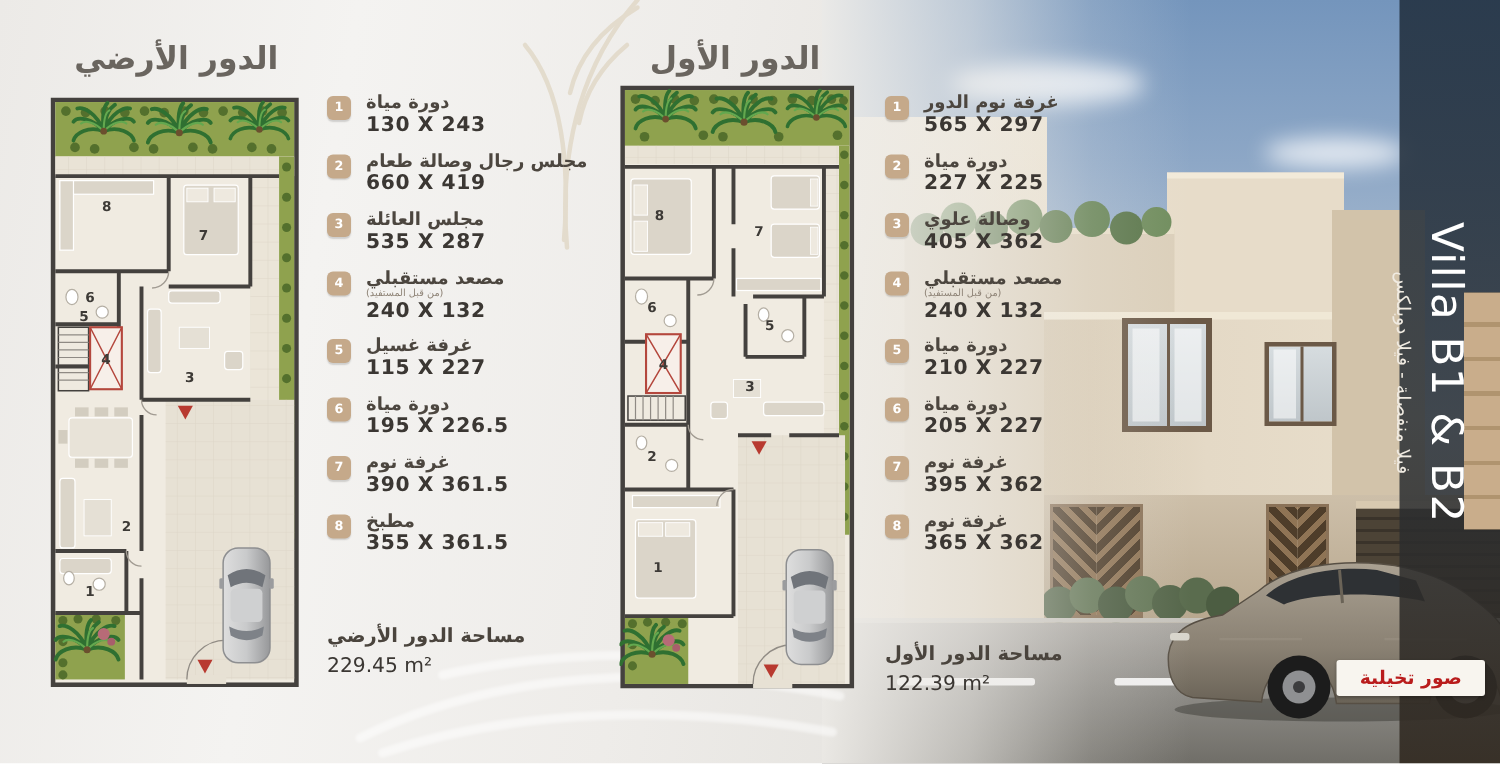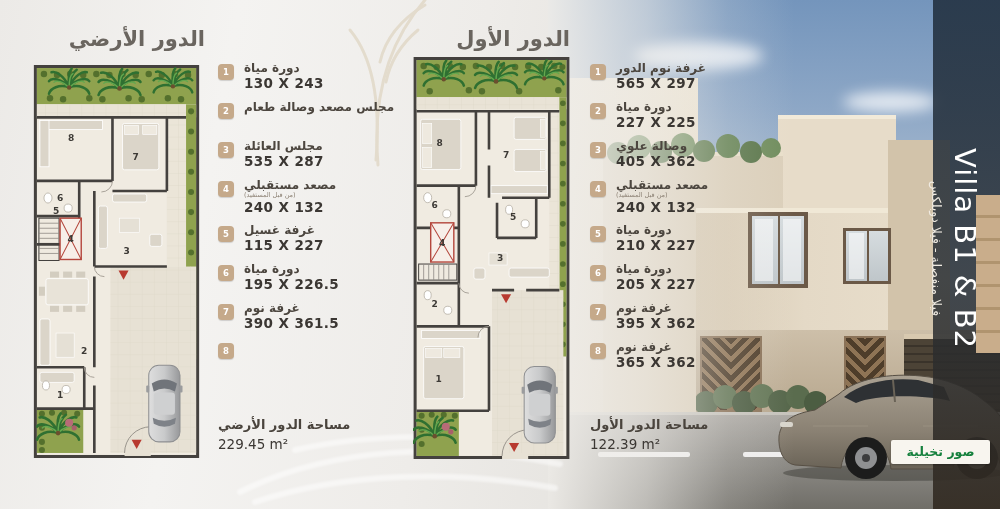--- a/index.html
+++ b/index.html
@@ -29,39 +29,39 @@
        background:repeating-linear-gradient(180deg,#4c4336 0 6px,#3a332a 6px 8px);}
   .road{position:absolute;left:0;top:412px;width:452px;height:97px;border-top:3px solid #c6c3bc;
        background:linear-gradient(180deg,#aca9a4 0%,#8f8d88 45%,#6e6c66 100%);}
   .dash{position:absolute;top:37px;height:5px;background:rgba(255,255,255,.85);border-radius:2px;}
   .blend{position:absolute;left:0;top:0;width:290px;height:509px;
        background:linear-gradient(90deg,rgba(239,237,233,.96) 0%,rgba(239,237,233,.6) 34%,rgba(239,237,233,.18) 62%,rgba(239,237,233,0) 85%);}
   .darkstrip{position:absolute;left:385px;top:0;width:67px;height:509px;
        background:linear-gradient(180deg,rgba(35,50,66,.9) 0%,rgba(40,46,52,.84) 55%,rgba(50,42,33,.9) 100%);}
   .sliver{position:absolute;left:428px;top:195px;width:24px;height:158px;background:repeating-linear-gradient(180deg,#c9ad8b 0 20px,#b0946f 20px 23px);}
   
-  .floor-title{position:absolute;top:27px;font-size:21px;font-weight:700;color:#6a655f;text-align:right;}
+  .floor-title{position:absolute;top:27px;font-size:21px;font-weight:700;color:#6a655f;text-align:center;}
   .legend{position:absolute;top:61px;width:178px;z-index:20;}
   .li{display:flex;gap:10px;margin-bottom:8px;min-height:31px;}
   .badge{flex:0 0 16px;width:16px;height:16px;border-radius:4px;background:#c5a98a;color:#fff;
          font-size:8.5px;font-weight:700;display:flex;align-items:center;justify-content:center;margin-top:3px;
          box-shadow:0 1px 1px rgba(0,0,0,.15);}
   .ln{font-size:12px;font-weight:700;color:#4c463f;line-height:14px;white-space:nowrap;}
   .lnote{font-size:6.5px;color:#8d8275;line-height:7px;}
   .ld{font-size:13.5px;font-weight:600;color:#3b3733;letter-spacing:.4px;line-height:16px;}
   .footer{position:absolute;top:417px;width:200px;z-index:20;}
   .fl{font-size:13px;font-weight:700;color:#4a443d;}
   .fv{font-size:13.5px;color:#3b3733;margin-top:4px;}
   
   .villa-label{position:absolute;left:785px;top:222px;width:340px;text-align:center;
        transform:rotate(90deg);z-index:30;}
   .vn{font-size:29px;color:#ffffff;letter-spacing:1px;line-height:34px;}
   .vs{font-size:12.5px;color:#f0ebe2;margin-top:4px;}
   .disclaimer{position:absolute;left:891px;top:440px;width:99px;height:24px;background:#f8f5ef;border-radius:2px;
-       text-align:center;line-height:24px;font-size:12.5px;font-weight:700;color:#15803d;z-index:31;
+       text-align:center;line-height:24px;font-size:12.5px;font-weight:700;color:#b91c1c;z-index:31;
        box-shadow:0 1px 2px rgba(0,0,0,.25);}
   
   .plan{position:absolute;z-index:15;}
   .rn{font:bold 9px "DejaVu Sans",sans-serif;fill:#3d3a36;text-anchor:middle;}
   .deco{position:absolute;z-index:2;}
 </style>
 </head>
 <body>
 
 <div id="stage">
@@ -421,21 +421,22 @@
     <div class="li">
       <span class="badge">1</span>
       <div>
           <div class="ln">دورة مياة</div>
            <div class="ld">130 X 243</div>
         </div>
     </div>
     <div class="li">
       <span class="badge">2</span>
       <div>
-          <div class="ln">مجلس مصعد وصالة طعام</div>
+          <div class="ln">مجلس رجال وصالة طعام</div>
+           <div class="ld">660 X 419</div>
         </div>
     </div>
     <div class="li">
       <span class="badge">3</span>
       <div>
           <div class="ln">مجلس العائلة</div>
            <div class="ld">535 X 287</div>
         </div>
     </div>
     <div class="li">
@@ -462,20 +463,24 @@
     </div>
     <div class="li">
       <span class="badge">7</span>
       <div>
           <div class="ln">غرفة نوم</div>
            <div class="ld">390 X 361.5</div>
         </div>
     </div>
     <div class="li">
       <span class="badge">8</span>
+      <div>
+          <div class="ln">مطبخ</div>
+           <div class="ld">355 X 361.5</div>
+        </div>
     </div>
   </div>
 
   <div class="legend" style="left:590px;">
     <div class="li">
       <span class="badge">1</span>
       <div>
           <div class="ln">غرفة نوم الدور</div>
            <div class="ld">565 X 297</div>
         </div>
@@ -529,21 +534,21 @@
           <div class="ln">غرفة نوم</div>
            <div class="ld">365 X 362</div>
         </div>
     </div>
   </div>
 
   <div class="footer" style="left:218px;">
     <div class="fl">مساحة الدور الأرضي</div>
     <div class="fv">229.45 m²</div>
   </div>
-  <div class="footer" style="left:590px;">
+  <div class="footer" style="left:590px;margin-top:12px;">
     <div class="fl">مساحة الدور الأول</div>
     <div class="fv">122.39 m²</div>
   </div>
 
   <div class="villa-label">
     <div class="vn">Villa B1 &amp; B2</div>
     <div class="vs">فيلا منفصلة - فيلا دوبلكس</div>
   </div>
 
   <div class="disclaimer">صور تخيلية</div>

